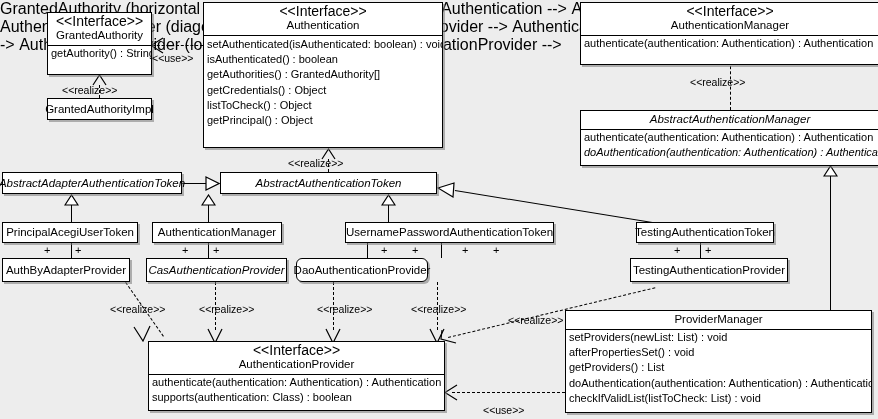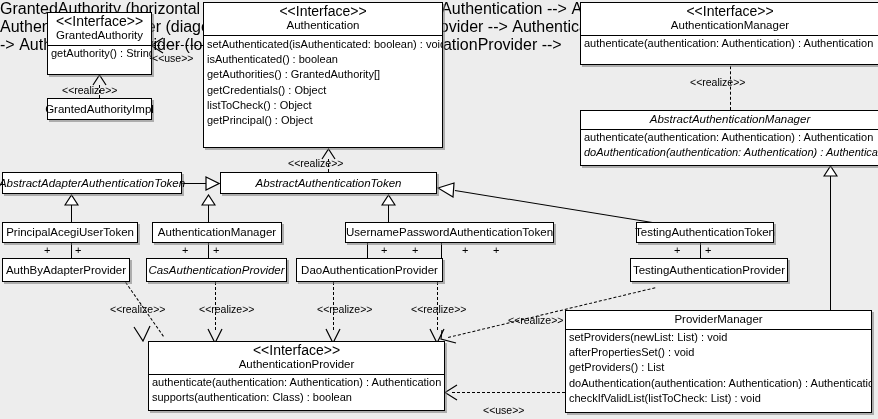--- a/index.html
+++ b/index.html
@@ -300,21 +300,21 @@
 
   
   <div class="box simple" style="left:2px;top:258px;width:128px;height:24px;">
     <div class="cname">AuthByAdapterProvider</div>
   </div>
 
   <div class="box simple" style="left:146px;top:258px;width:141px;height:24px;font-style:italic;">
     <div class="cname">CasAuthenticationProvider</div>
   </div>
 
-  <div class="box simple" style="left:296px;top:258px;width:147px;height:24px;">
+  <div class="box simple" style="left:296px;top:258px;width:132px;height:24px;border-radius:6px;">
     <div class="cname">DaoAuthenticationProvider</div>
   </div>
 
 
   <div class="box simple" style="left:630px;top:258px;width:158px;height:24px;">
     <div class="cname">TestingAuthenticationProvider</div>
   </div>
 
   
   <div class="box" style="left:148px;top:341px;width:297px;height:70px;">

